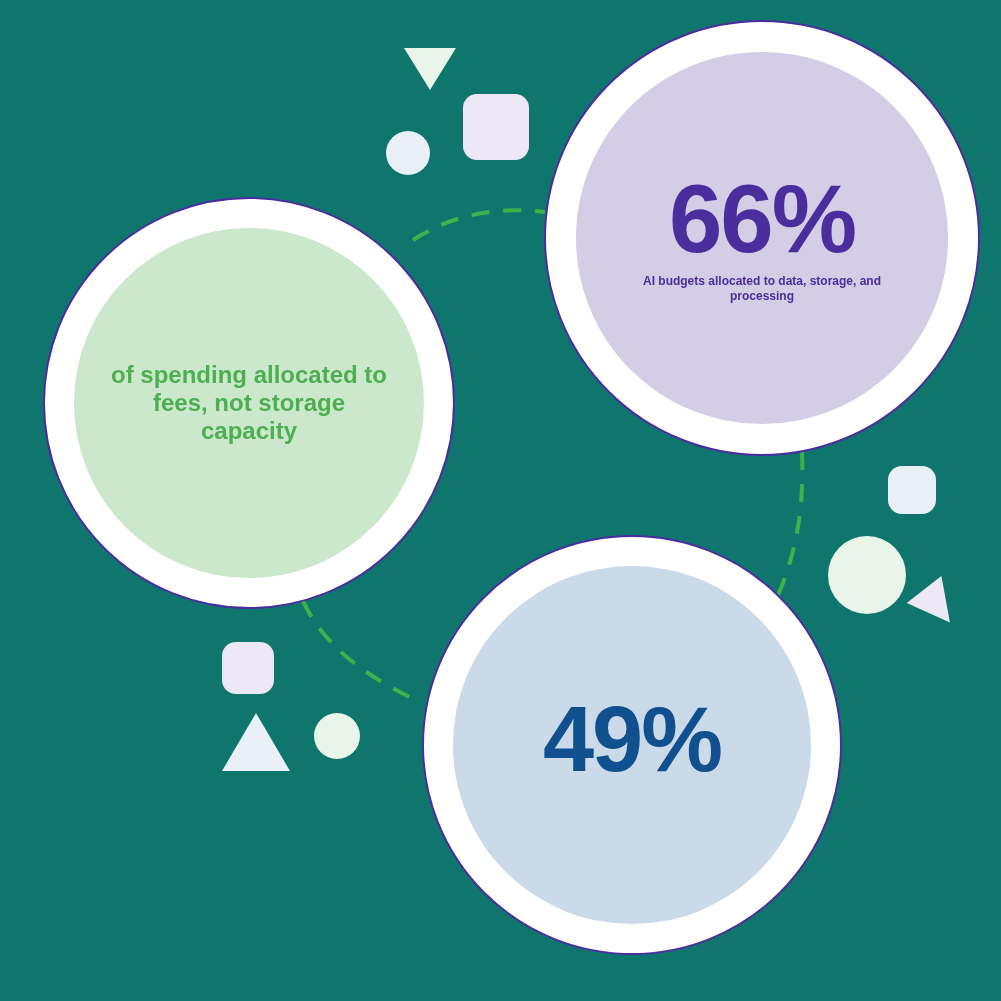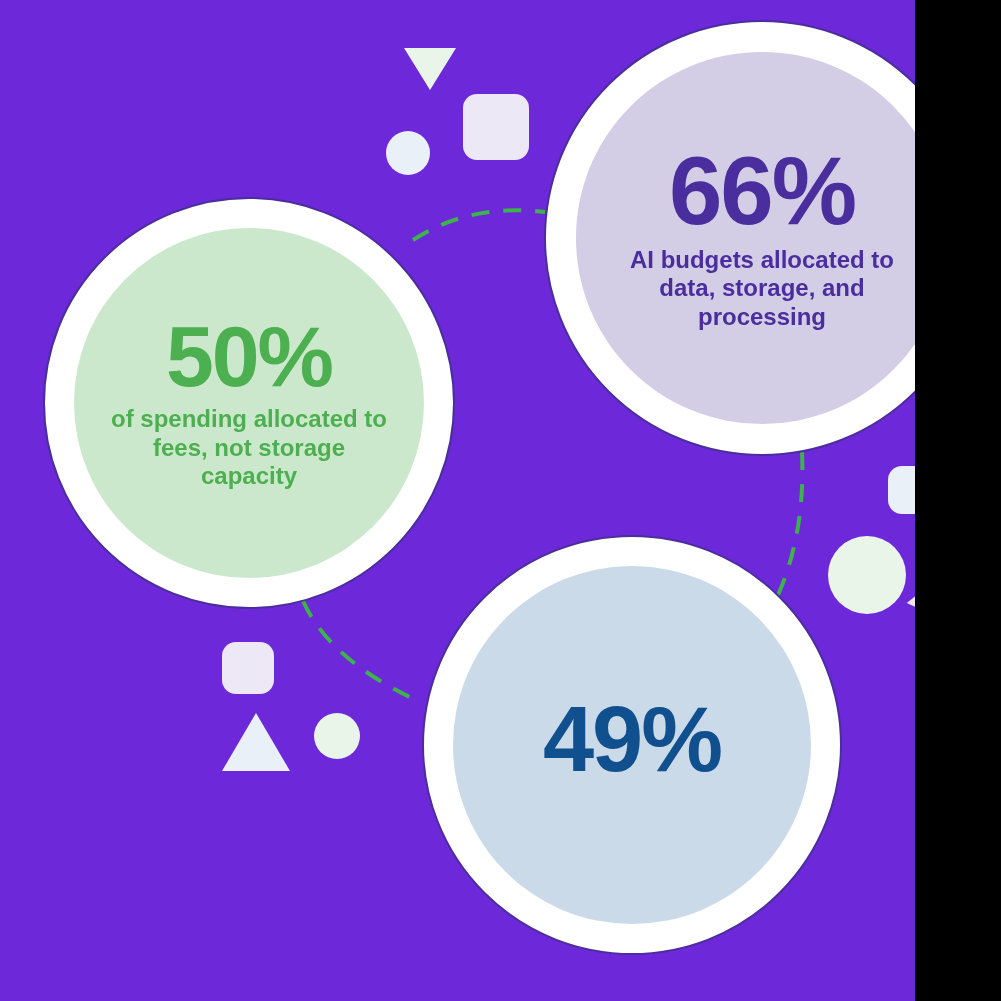--- a/index.html
+++ b/index.html
@@ -5,23 +5,23 @@
   html, body {
     margin: 0;
     padding: 0;
     background: #000000;
   }
   body {
     font-family: "Liberation Sans", sans-serif;
   }
   #canvas {
     position: relative;
-    width: 915px;
+    width: 1001px;
     height: 1001px;
-    background: #6d28d9;
+    background: #0f766e;
     overflow: hidden;
   }
 
   
   .deco {
     position: absolute;
     pointer-events: none;
   }
   .deco-sq {
     border-radius: 14px;
@@ -89,21 +89,21 @@
 
   
   #bubble-purple {
     left: 544px;
     top: 20px;
     width: 436px;
     height: 436px;
   }
   #bubble-purple .bubble-inner { background: #D3CDE5; padding: 0 36px; }
   #bubble-purple .bubble-value { color: #4B2E9E; font-size: 96px; margin-bottom: 10px; }
-  #bubble-purple .bubble-caption { color: #4B2E9E; font-size: 24px; }
+  #bubble-purple .bubble-caption { color: #4B2E9E; font-size: 12px; }
 
   
   #bubble-blue {
     left: 422px;
     top: 535px;
     width: 420px;
     height: 420px;
   }
   #bubble-blue .bubble-inner { background: #CBDAE8; padding: 0 34px; }
   #bubble-blue .bubble-value { color: #10508F; font-size: 92px; margin-bottom: 10px; }
@@ -134,21 +134,20 @@
 
   <div class="bubble" id="bubble-purple">
     <div class="bubble-inner">
       <div class="bubble-value">66%</div>
       <div class="bubble-caption">AI budgets allocated to data, storage, and processing</div>
     </div>
   </div>
 
   <div class="bubble" id="bubble-green">
     <div class="bubble-inner">
-      <div class="bubble-value">50%</div>
       <div class="bubble-caption">of spending allocated to fees, not storage capacity</div>
     </div>
   </div>
 
   <div class="bubble" id="bubble-blue">
     <div class="bubble-inner">
       <div class="bubble-value">49%</div>
     </div>
   </div>
 

